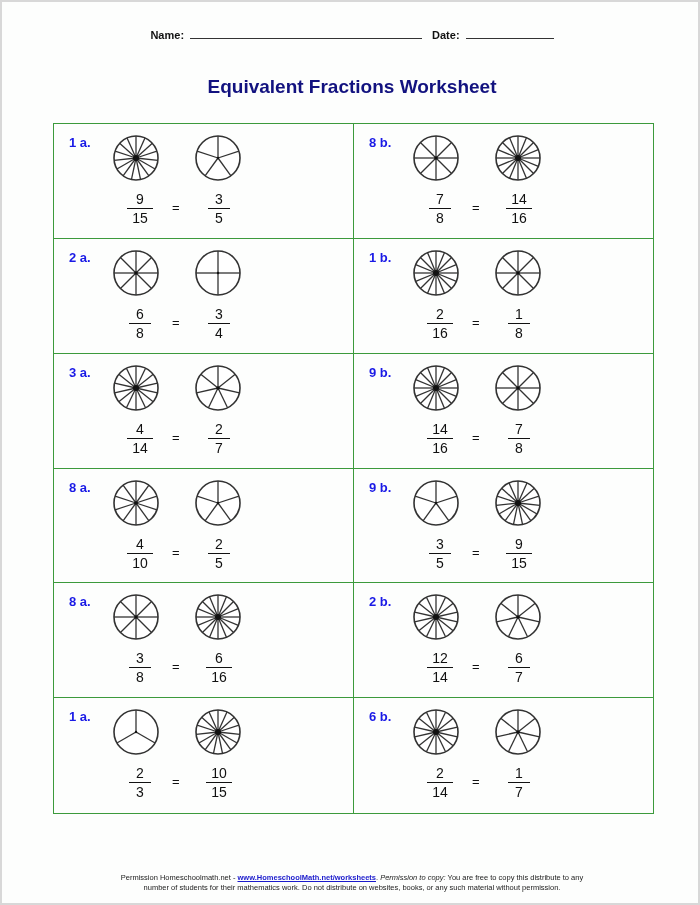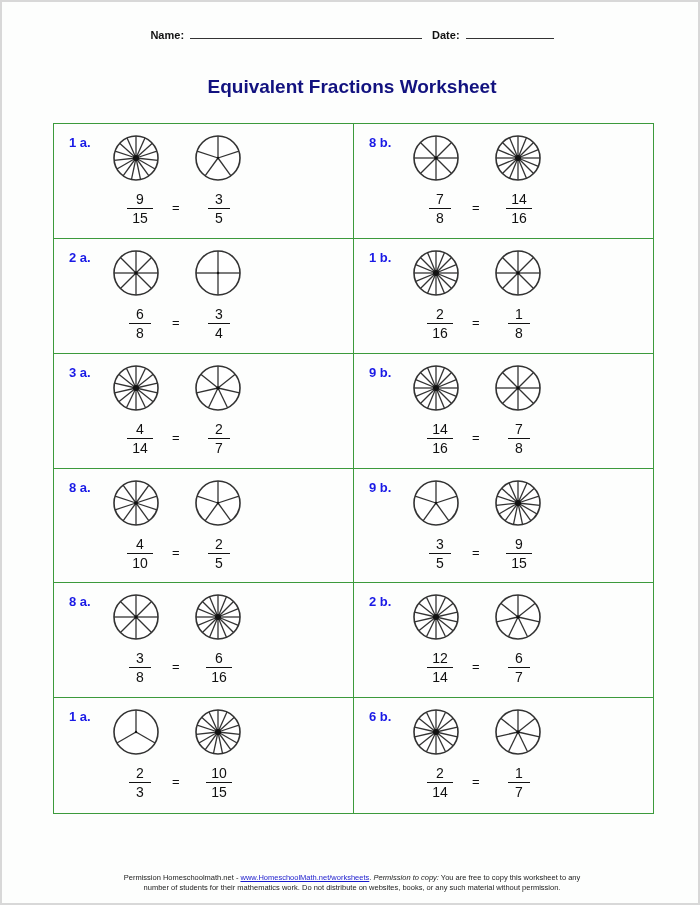--- a/index.html
+++ b/index.html
@@ -41,21 +41,21 @@
   .frac.f1 { left: 66px; }
   .frac.f2 { left: 145px; }
   .frac .num, .frac .den { display: block; line-height: 16px; }
   .frac .bar { display: block; width: 22px; margin: 1px auto; border-top: 1.5px solid #111; }
   .frac.wide .bar { width: 26px; }
   .eq { position: absolute; top: 76px; left: 118px; font-size: 13px; color: #111; }
   .footer {
     position: absolute; top: 871px; left: 0; width: 700px; text-align: center;
     font-size: 7.5px; color: #222; line-height: 10px;
   }
-  .footer a { color: #1a1acc; text-decoration: underline; font-weight: normal; }
+  .footer a { color: #1a1acc; text-decoration: underline; font-weight: bold; }
   .footer i { font-style: italic; margin-top: 21px; }
 </style>
 </head>
 <body>
 
 <div class="header-line">
   <span>Name:</span><span class="blank name-blank"></span><span>Date:</span><span class="blank date-blank"></span>
 </div>
 
 <div class="title">Equivalent Fractions Worksheet</div>
@@ -566,16 +566,16 @@
     <span class="frac f2">
       <span class="num">1</span>
       <span class="bar"></span>
       <span class="den">7</span>
     </span>
     </div>
   </div>
 
 <div class="footer">
   <div>
-    <span>Permission Homeschoolmath.net - </span><a>www.HomeschoolMath.net/worksheets</a><span>. </span><i>Permission to copy:</i><span> You are free to copy this worksheet to any</span>
+    <span>Permission Homeschoolmath.net - </span><a>www.HomeschoolMath.net/worksheets</a><span>. </span><i>Permission to copy:</i><span> You are free to copy this distribute to any</span>
   </div>
   <div>number of students for their mathematics work. Do not distribute on websites, books, or any such material without permission.</div>
 </div>
 
 </body></html>

